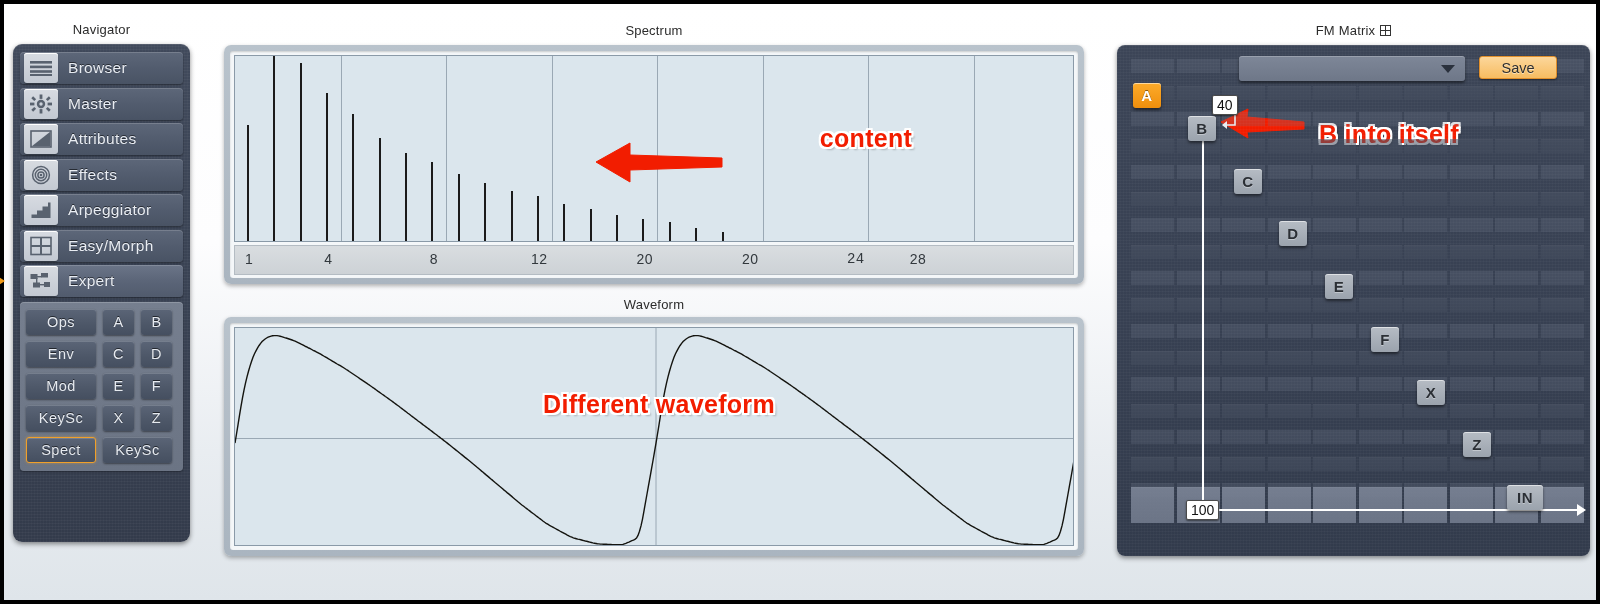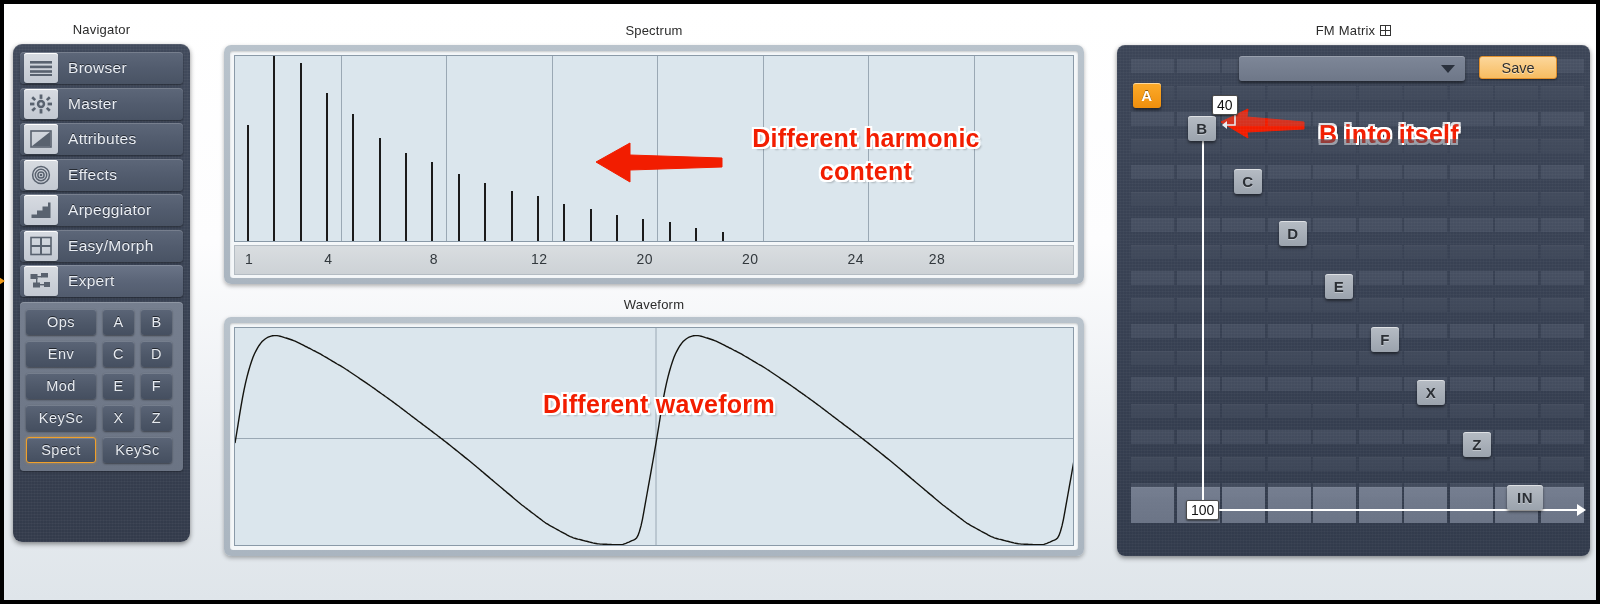--- a/index.html
+++ b/index.html
@@ -435,22 +435,22 @@
             <div class="spec-bar" style="left: 486.619px; height: 9.35px;"></div>
           </div>
       </div>
       <div id="spec-axis">
           <div class="spec-tick-label" style="left: 14.1875px;">1</div>
           <div class="spec-tick-label" style="left: 93.3125px;">4</div>
           <div class="spec-tick-label" style="left: 198.812px;">8</div>
           <div class="spec-tick-label" style="left: 304.312px;">12</div>
           <div class="spec-tick-label" style="left: 409.812px;">20</div>
           <div class="spec-tick-label" style="left: 515.312px;">20</div>
-          <div class="spec-tick-label" style="left: 620.812px;">24</div>
-          <div class="spec-tick-label" style="left: 702px; text-align: right;">28</div>
+          <div class="spec-tick-label" style="left: 620.812px; font-family: Liberation Mono, monospace;">24</div>
+          <div class="spec-tick-label" style="left: 683px; text-align: right;">28</div>
         </div>
     </div>
   </div>
 
   <div class="disp-frame" id="waveform-frame">
     <div class="disp-inner">
       <div id="wave-plot">
         <div class="plot" id="wave-plot-area">
             <svg width="842" height="221" viewBox="0 0 842 221" style="position: absolute; left: 0px; top: 0px;">
               <line x1="0" y1="110.5" x2="842" y2="110.5" stroke="#9aa8b4" stroke-width="1"></line>
@@ -663,21 +663,20 @@
         <div class="fm-op" style="left: 286px; top: 321px;">X</div>
         <div class="fm-op" style="left: 332px; top: 373px;">Z</div>
         <div class="fm-op wide" style="left: 376px; top: 426px;">IN</div>
         <div class="fm-val" style="left: 55px; top: 36px; margin-left: 26px;">40</div>
         <div class="fm-val" style="left: 55px; top: 441px;">100</div>
         <div id="fm-slider-arrow" style="left: 446px; top: 445px;"></div>
       </div>
   </div>
 
   <div class="anno-text" style="left:712px; top:118px; width:300px;">
-    <div>Different harmonic</div>
     <div>content</div>
   </div>
   <svg class="anno-arrow" style="left:588px; top:135px;" width="132" height="46" viewBox="0 0 132 46">
     <g>
       <path d="M4 23 L38 4 L38 16 L130 19 L130 28 L38 31 L38 43 Z" fill="#f21d00" stroke="#f21d00" stroke-width="1" stroke-linejoin="round"></path>
     </g>
   </svg>
 
   <div class="anno-text" style="left:520px; top:384px; width:270px;">
     <div>Different waveform</div>

